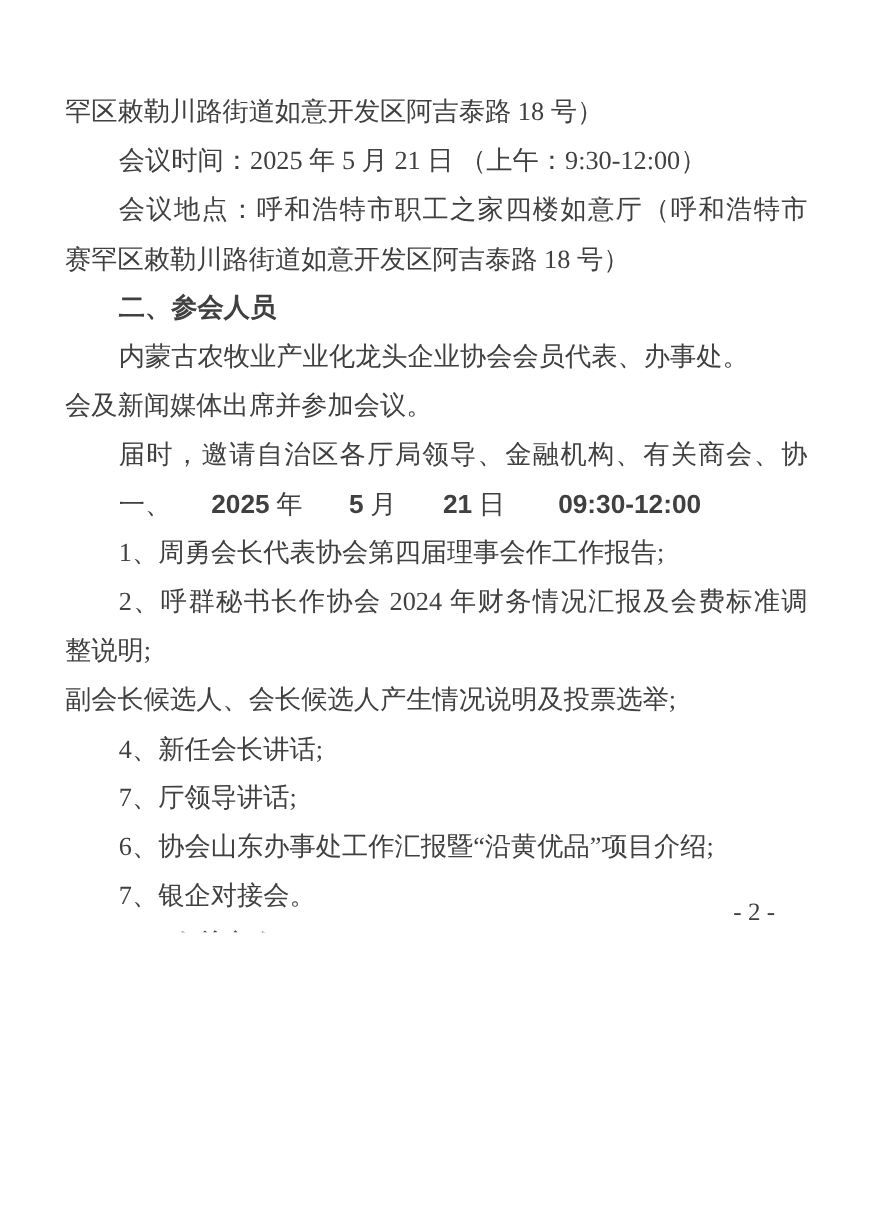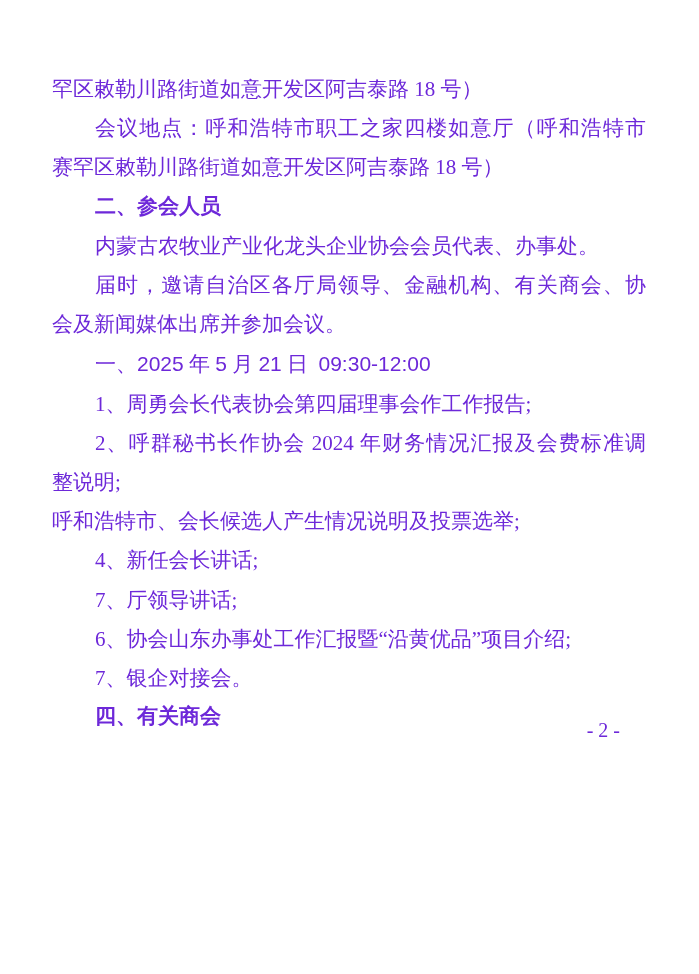--- a/index.html
+++ b/index.html
@@ -5,93 +5,95 @@
   html, body {
     margin: 0;
     padding: 0;
     background: #ffffff;
   }
   .page {
     position: relative;
     width: 699px;
     height: 746px;
     background: #ffffff;
-    color: #6d28d9;
+    color: #404040;
     font-family: "Liberation Serif", "DejaVu Serif", serif;
     overflow: hidden;
   }
   .content {
     position: absolute;
     left: 52px;
     top: 70px;
     width: 594px;
   }
   .line {
     font-size: 21px;
     line-height: 39.2px;
     white-space: pre;
   }
   .indent {
     padding-left: 43px;
   }
   .bold {
     font-weight: bold;
-    font-family: Liberation Mono, monospace;
+    font-family: Liberation Serif, serif;
   }
   
   .fill {
     white-space: normal;
     text-align: justify;
     text-align-last: justify;
   }
   .num {
     font-family: "Liberation Sans", "DejaVu Sans", sans-serif;
-    font-weight: normal;
+    font-weight: bold;
+    margin-left: 32px;
   }
   .footer {
     position: absolute;
     right: 79px;
     bottom: 6px;
     font-size: 20px;
     line-height: 20px;
     font-family: "Liberation Serif", "DejaVu Serif", serif;
   }
 </style>
 </head>
 <body>
 
 <div class="page">
   <div class="content">
 
     <div class="line">罕区敕勒川路街道如意开发区阿吉泰路 18 号）</div>
 
+    <div class="line indent">会议时间：2025 年 5 月 21 日 （上午：9:30-12:00）</div>
 
     <div class="line indent fill">会议地点：呼和浩特市职工之家四楼如意厅（呼和浩特市</div>
 
     <div class="line">赛罕区敕勒川路街道如意开发区阿吉泰路 18 号）</div>
 
     <div class="line indent bold">二、参会人员</div>
 
     <div class="line indent">内蒙古农牧业产业化龙头企业协会会员代表、办事处。</div>
 
+    <div class="line">会及新闻媒体出席并参加会议。</div>
+
     <div class="line indent fill">届时，邀请自治区各厅局领导、金融机构、有关商会、协</div>
-
-    <div class="line">会及新闻媒体出席并参加会议。</div>
 
 
     <div class="line indent"><span>一、</span><span class="num">2025</span><span> 年 </span><span class="num">5</span><span> 月 </span><span class="num">21</span><span> 日  </span><span class="num">09:30-12:00</span></div>
 
     <div class="line indent">1、周勇会长代表协会第四届理事会作工作报告;</div>
 
     <div class="line indent fill">2、呼群秘书长作协会 2024 年财务情况汇报及会费标准调</div>
 
     <div class="line">整说明;</div>
 
 
-    <div class="line">呼和浩特市、会长候选人产生情况说明及投票选举;</div>
+    <div class="line">副会长候选人、会长候选人产生情况说明及投票选举;</div>
 
     <div class="line indent">4、新任会长讲话;</div>
 
     <div class="line indent">7、厅领导讲话;</div>
 
     <div class="line indent">6、协会山东办事处工作汇报暨“沿黄优品”项目介绍;</div>
 
     <div class="line indent">7、银企对接会。</div>
 
     <div class="line indent bold">四、有关商会</div>

